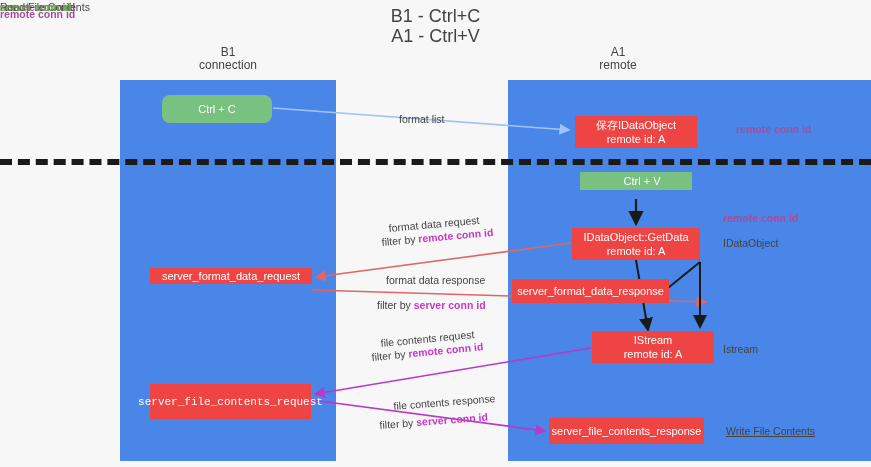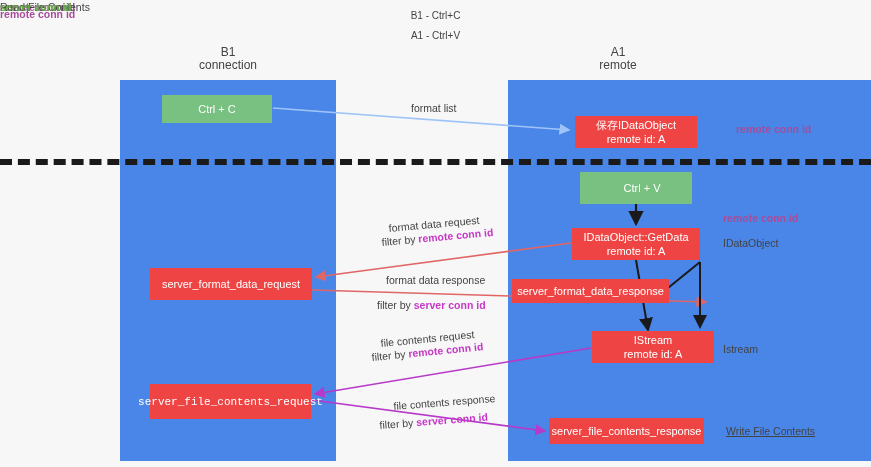--- a/index.html
+++ b/index.html
@@ -23,45 +23,45 @@
     font-size:12px;line-height:13px;
   }
   #head-b1{left:148px;top:46px;width:160px;}
   #head-a1{left:538px;top:46px;width:160px;}
   .lane-head .l1{display:block;}
   .lane-head .l2{display:block;}
 
   
   #title{
     position:absolute;left:0;top:6px;width:871px;text-align:center;
-    color:#434343;font-size:10px;line-height:20px;
+    color:#434343;font-size:18px;line-height:20px;
   }
   #title span{display:block;}
 
   
   #divider{
     position:absolute;left:0;top:159px;width:871px;height:0;
     border-top:6px dashed #1a1a1a;
   }
 
   
   .node{
     position:absolute;box-sizing:border-box;
     display:flex;flex-direction:column;align-items:center;justify-content:center;
     color:#ffffff;font-size:11px;line-height:14px;text-align:center;
   }
   .node.green{background:#78c181;}
   .node.orange{background:#ef4444;}
   .node .l2{font-weight:normal;}
 
-  #n-ctrlc{left:162px;top:95px;width:110px;height:28px;}
+  #n-ctrlc{left:162px;top:95px;width:110px;height:28px;border-radius:8px;}
   #n-save-idataobject{left:575px;top:116px;width:122px;height:32px;}
-  #n-ctrlv{left:580px;top:172px;width:112px;height:32px;padding-left:12px;}
+  #n-ctrlv{left:580px;top:172px;width:112px;height:18px;padding-left:12px;}
   #n-getdata{left:572px;top:228px;width:128px;height:32px;}
-  #n-sfdreq{left:150px;top:268px;width:162px;height:32px;}
+  #n-sfdreq{left:150px;top:268px;width:162px;height:16px;}
   #n-sfdresp{left:512px;top:279px;width:157px;height:24px;}
   #n-istream{left:592px;top:331px;width:122px;height:32px;}
   #n-sfcreq{left:150px;top:384px;width:161px;height:35px;font-family:Liberation Mono, monospace;}
   #n-sfcresp{left:549px;top:418px;width:155px;height:26px;}
 
   
   .side{position:absolute;font-size:10.5px;line-height:14px;}
   .side.purple{color:#a64d9a;font-weight:bold;}
   .side.green{color:#6aa84f;font-weight:bold;}
   .side.dark{color:#434343;}
@@ -78,21 +78,21 @@
   #lbl-left-2{left:0;top:383px;width:113px;text-align:right;}
   #lbl-left-2 .a{display:block;}
 
   
   .cap{
     position:absolute;font-size:10.5px;line-height:14px;color:#434343;
     white-space:nowrap;
   }
   .cap .p2{color:#c738c7;font-weight:bold;}
 
-  #cap-formatlist{left:399px;top:101px;margin-left:12px;}
+  #cap-formatlist{left:399px;top:112px;}
   #cap-fdreq{left:388px;top:221px;transform:rotate(-5.2deg);transform-origin:left top;}
   #cap-fdreq2{left:381px;top:235px;transform:rotate(-5.2deg);transform-origin:left top;}
   #cap-fdresp{left:386px;top:273px;}
   #cap-fdresp2{left:377px;top:298px;}
   #cap-fcreq{left:380px;top:336px;transform:rotate(-5.5deg);transform-origin:left top;}
   #cap-fcreq2{left:371px;top:350px;transform:rotate(-5.5deg);transform-origin:left top;}
   #cap-fcresp{left:393px;top:399px;transform:rotate(-4.5deg);transform-origin:left top;}
   #cap-fcresp2{left:379px;top:418px;transform:rotate(-4.5deg);transform-origin:left top;}
 
   #arrows{position:absolute;left:0;top:0;width:871px;height:467px;}

